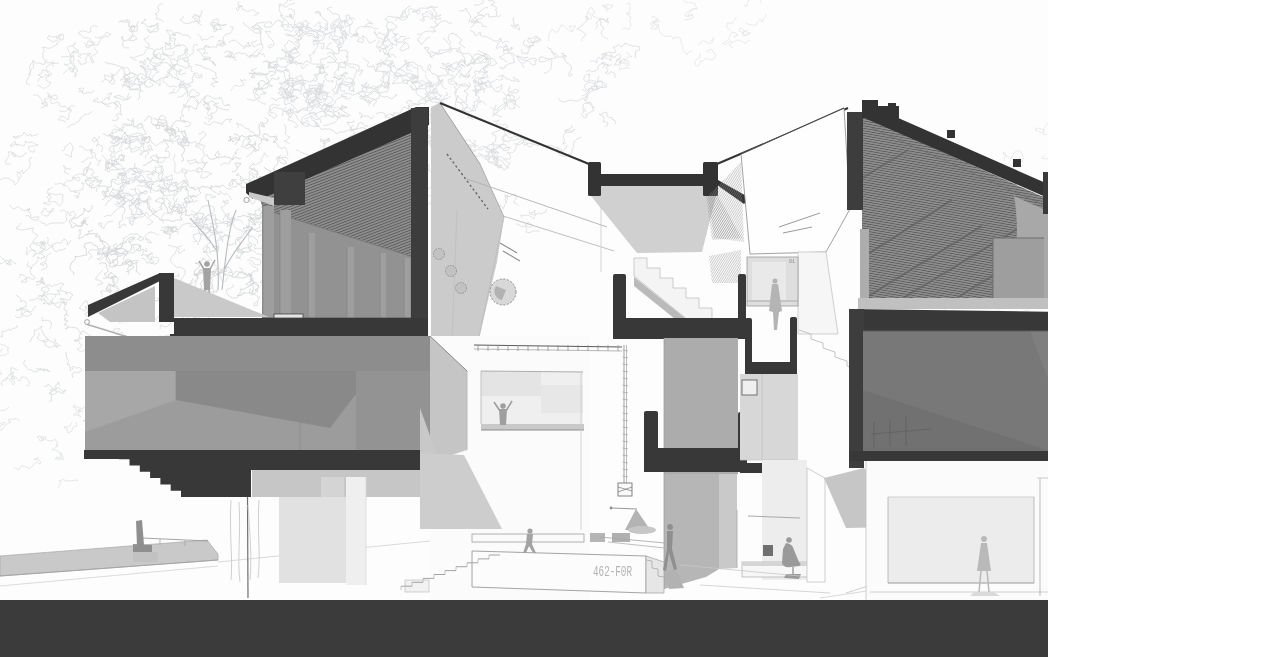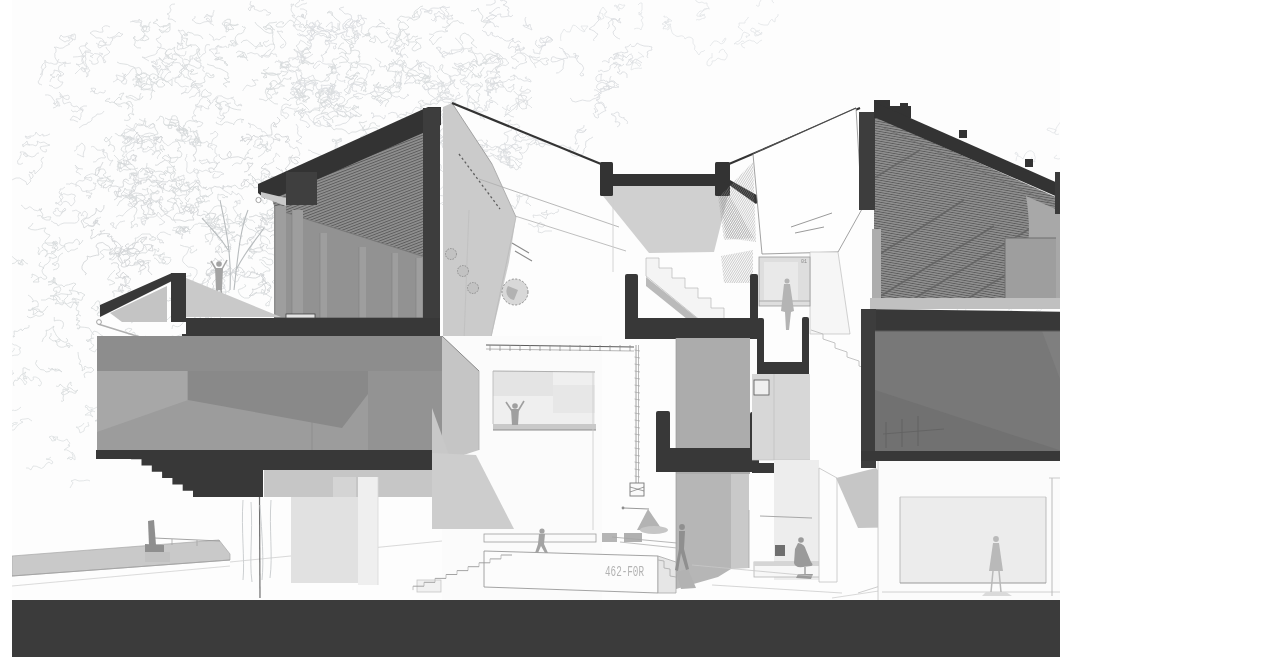--- a/index.html
+++ b/index.html
@@ -1,16 +1,16 @@
 <!DOCTYPE html>
 <html><head>
 <meta charset="utf-8">
 <style>
 html,body{margin:0;padding:0;background:#ffffff;font-family:"Liberation Sans",sans-serif;}
-#stage{position:relative;width:1048px;height:657px;overflow:hidden;margin-left:12px;}
+#stage{position:relative;width:1048px;height:657px;overflow:hidden;}
 </style>
 </head>
 <body>
 
 <div id="stage">
 <svg xmlns="http://www.w3.org/2000/svg" width="1280" height="657" viewBox="0 0 1280 657">
 <defs>
 <pattern id="hL" width="2.6" height="2.6" patternUnits="userSpaceOnUse" patternTransform="rotate(-21)">
           <rect width="2.6" height="2.6" fill="#8f8f8f"></rect>
           <line x1="0" y1="0.5" x2="2.6" y2="0.5" stroke="#545454" stroke-width="0.8"></line>

